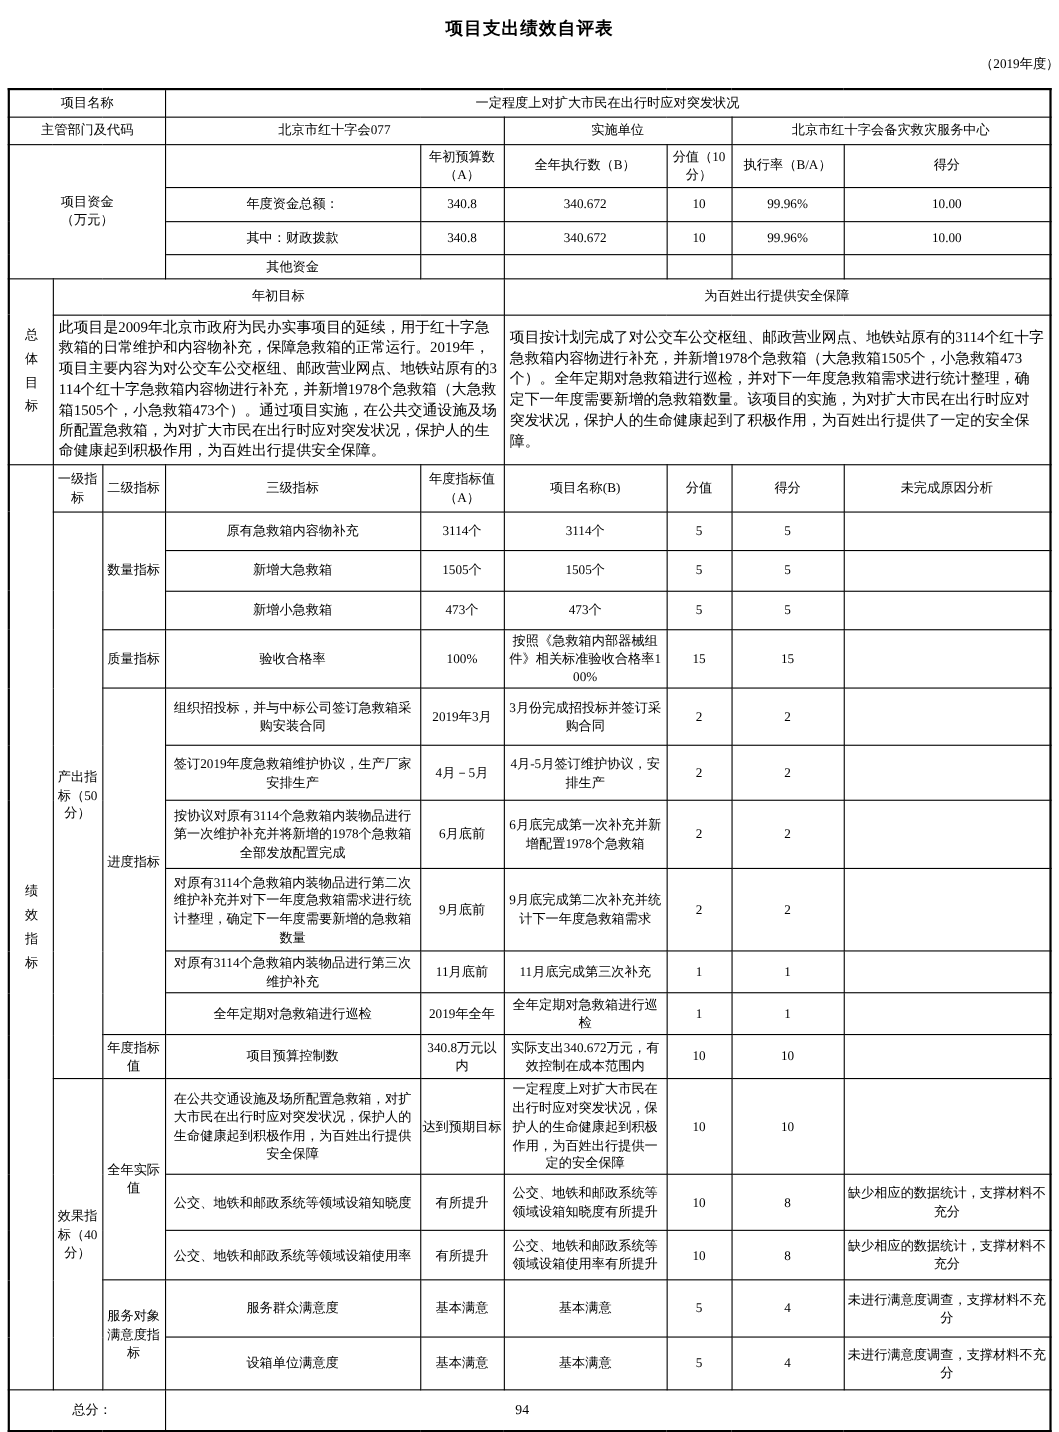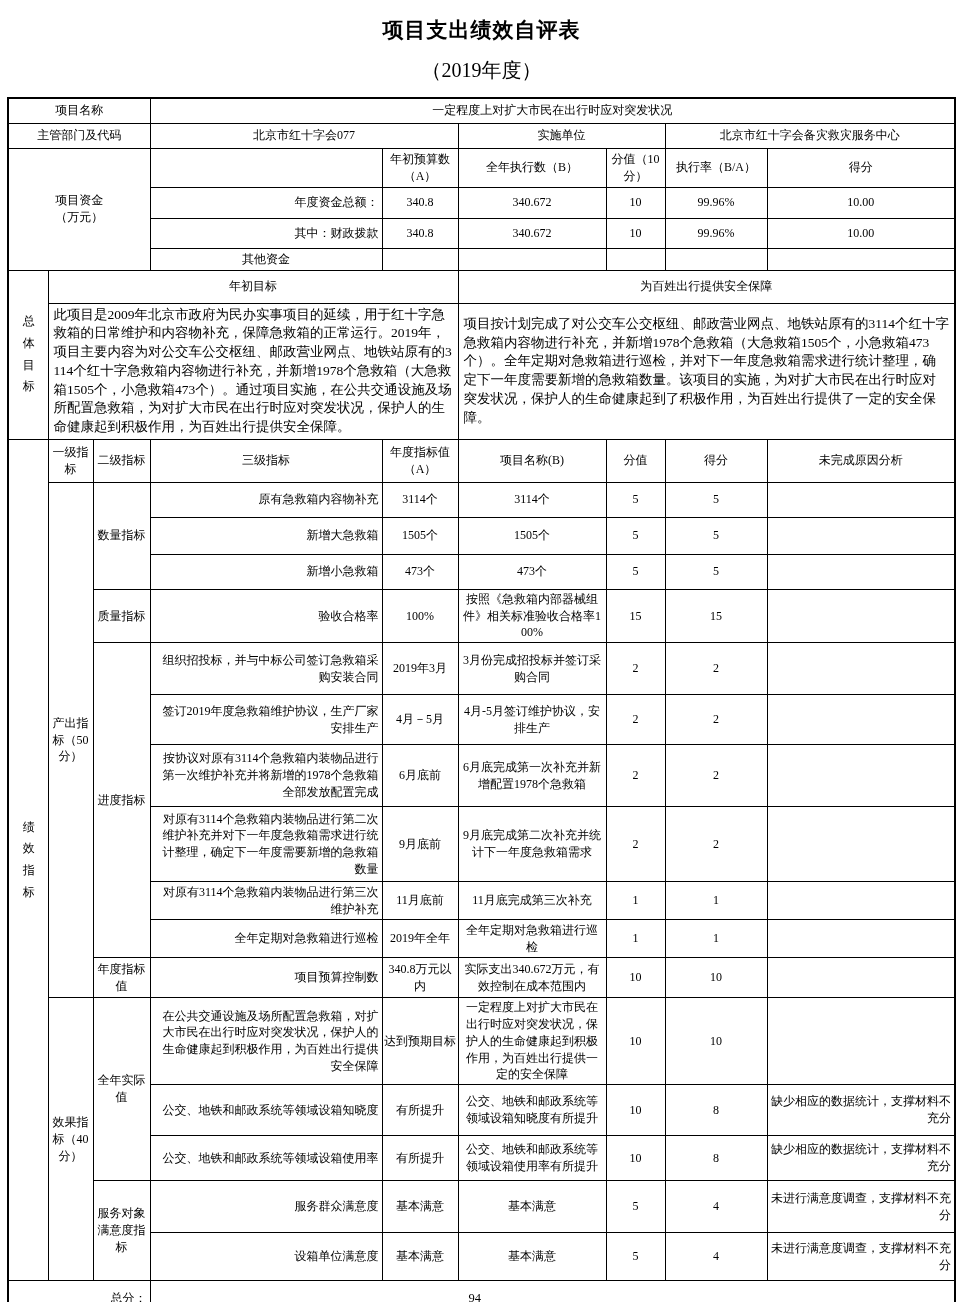--- a/index.html
+++ b/index.html
@@ -1,24 +1,24 @@
 <!DOCTYPE html>
 <html><head>
 <meta charset="utf-8">
 <style>
   html,body{margin:0;padding:0;background:#fff;}
   .page{position:relative;width:963px;height:1302px;background:#fff;color:#000;
         font-family:"Liberation Serif","DejaVu Serif",serif;overflow:hidden;}
-  .title{padding-top:16px;text-align:center;font-size:21px;font-weight:bold;letter-spacing:1px;}
-  .subtitle{margin-top:13px;text-align:center;font-size:20px;}
+  .title{padding-top:16px;text-align:center;font-size:16px;font-weight:bold;letter-spacing:1px;}
+  .subtitle{margin-top:13px;text-align:right;font-size:12px;}
   table.form{border-collapse:collapse;table-layout:fixed;width:948px;margin:13px 0 0 7px;
              border:2px solid #000;}
   td{border:1px solid #000;font-size:12px;line-height:1.4;padding:1px 3px;
      vertical-align:middle;text-align:center;word-break:break-all;overflow:hidden;}
-  td.l{text-align:right;margin-left:18px;}
+  td.l{text-align:center;margin-left:18px;}
   td.goal{font-size:13.5px;line-height:1.39;text-align:left;padding:2px 5px;}
   td.vcell span{display:inline-block;width:13px;word-break:break-all;line-height:1.8;
                 text-align:right;}
   td.lvl1{padding:1px 2px;}
   td.tgt{padding:1px 1px;}
   .fl1,.fl2{}
   td.total-label{padding-left:12px;}
   td.total-value{padding-right:158px;font-size:12.5px;}
 </style>
 </head>

